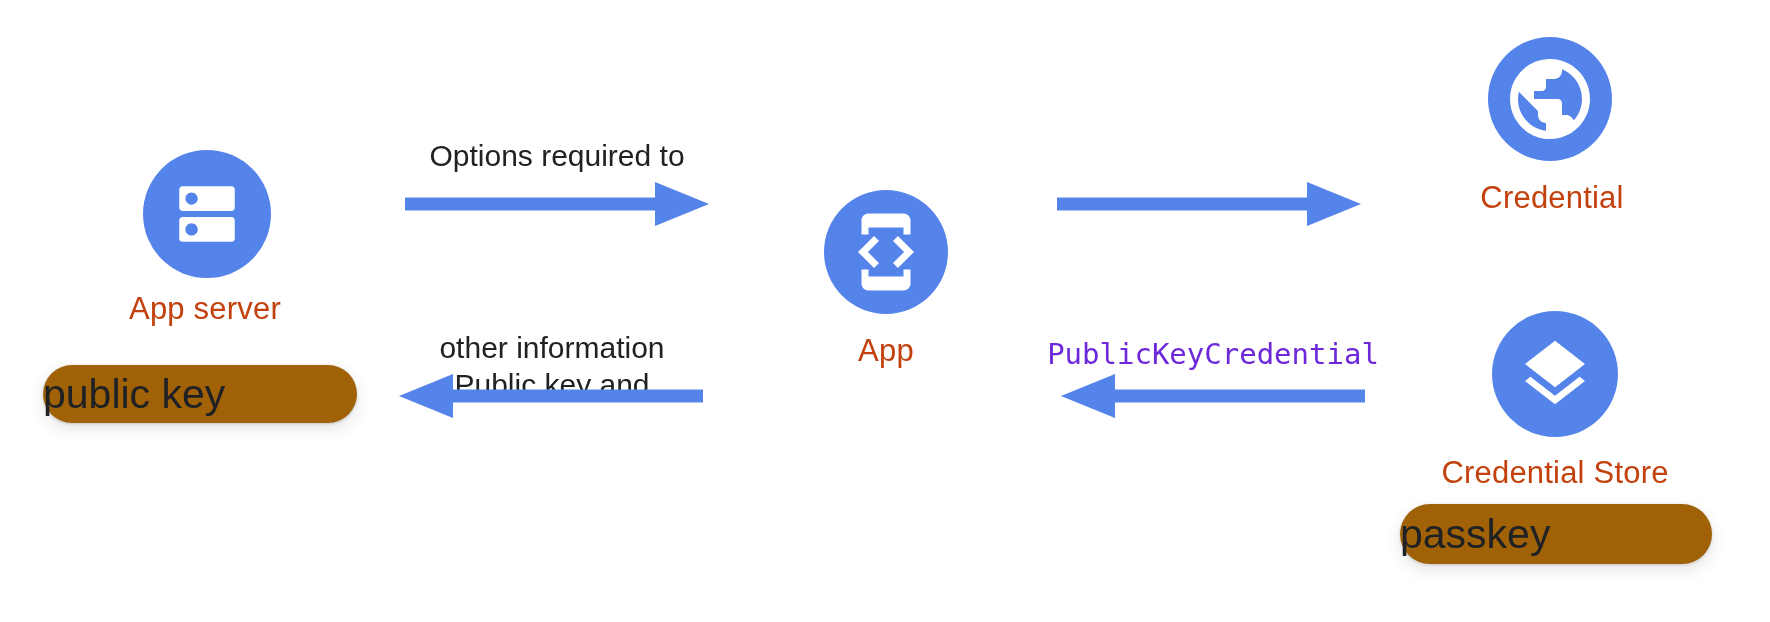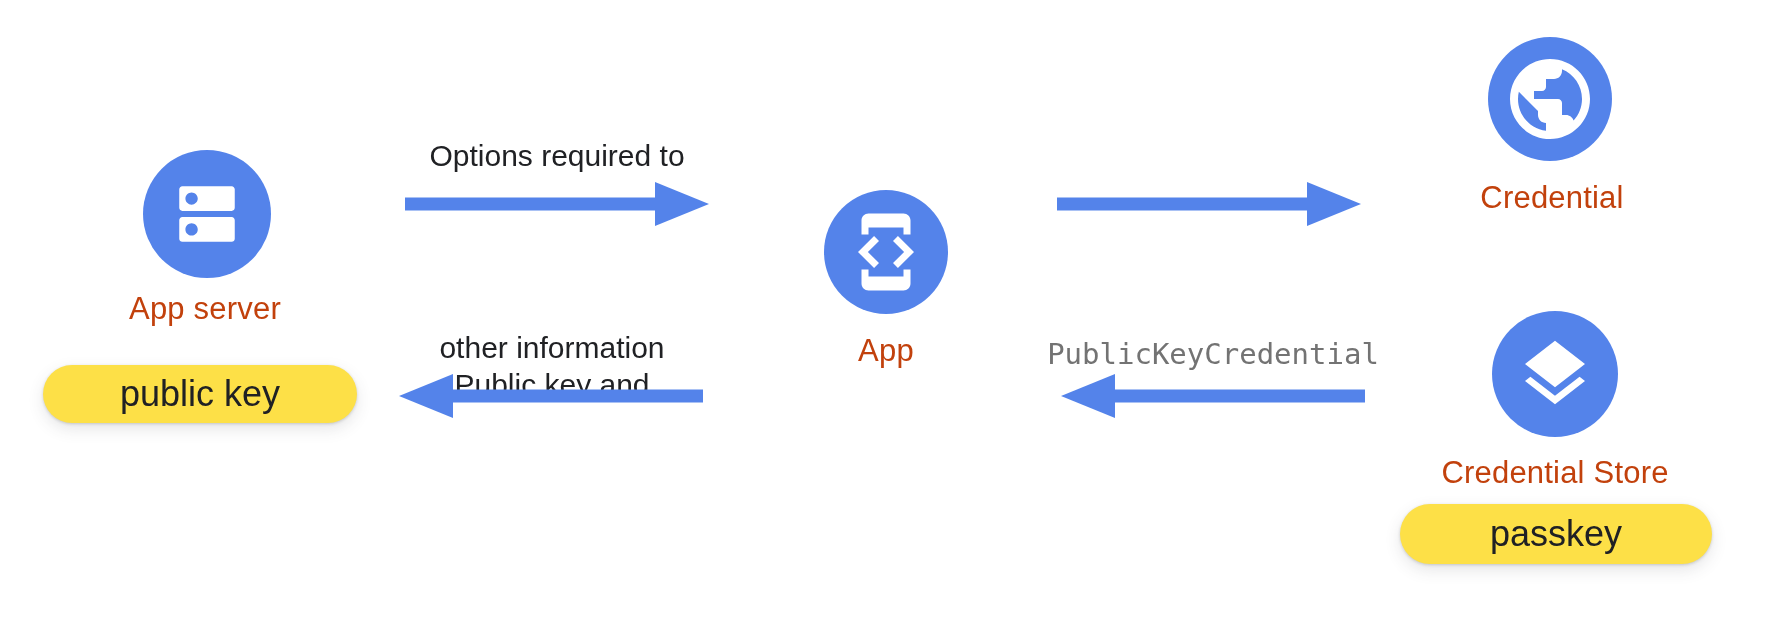--- a/index.html
+++ b/index.html
@@ -21,42 +21,42 @@
   .node-label {
     position:absolute;
     text-align:center;
     font-size:31px;
     line-height:37px;
     color:#c2410c;
     letter-spacing:0.2px;
   }
   .pill {
     position:absolute;
-    background:#fde047;
-    display:flex; align-items:center; justify-content:center;
-    font-size:36px;
+    background:#a16207;
+    display:flex; align-items:center; justify-content:flex-start;
+    font-size:41px;
     color:#202124;
     box-shadow: 0 1px 3px rgba(60,64,67,0.22), 0 6px 16px rgba(60,64,67,0.13);
   }
   .flow-label {
     position:absolute;
     text-align:center;
     font-size:30px;
     line-height:37px;
     color:#202124;
     margin-top:32px;
   }
   .flow-label span { display:block; }
   .mono-label {
     position:absolute;
     text-align:center;
     font-family:"DejaVu Sans Mono","Liberation Mono",monospace;
     font-size:29px;
     line-height:37px;
-    color:#737373;
+    color:#6d28d9;
   }
   .arrow { position:absolute; }
   .arrow svg { display:block; fill:#5483EA; }
 </style>
 </head>
 <body>
 
 <div class="canvas">
 
   <div class="circle" style="left:143px; top:150px; width:128px; height:128px;">

